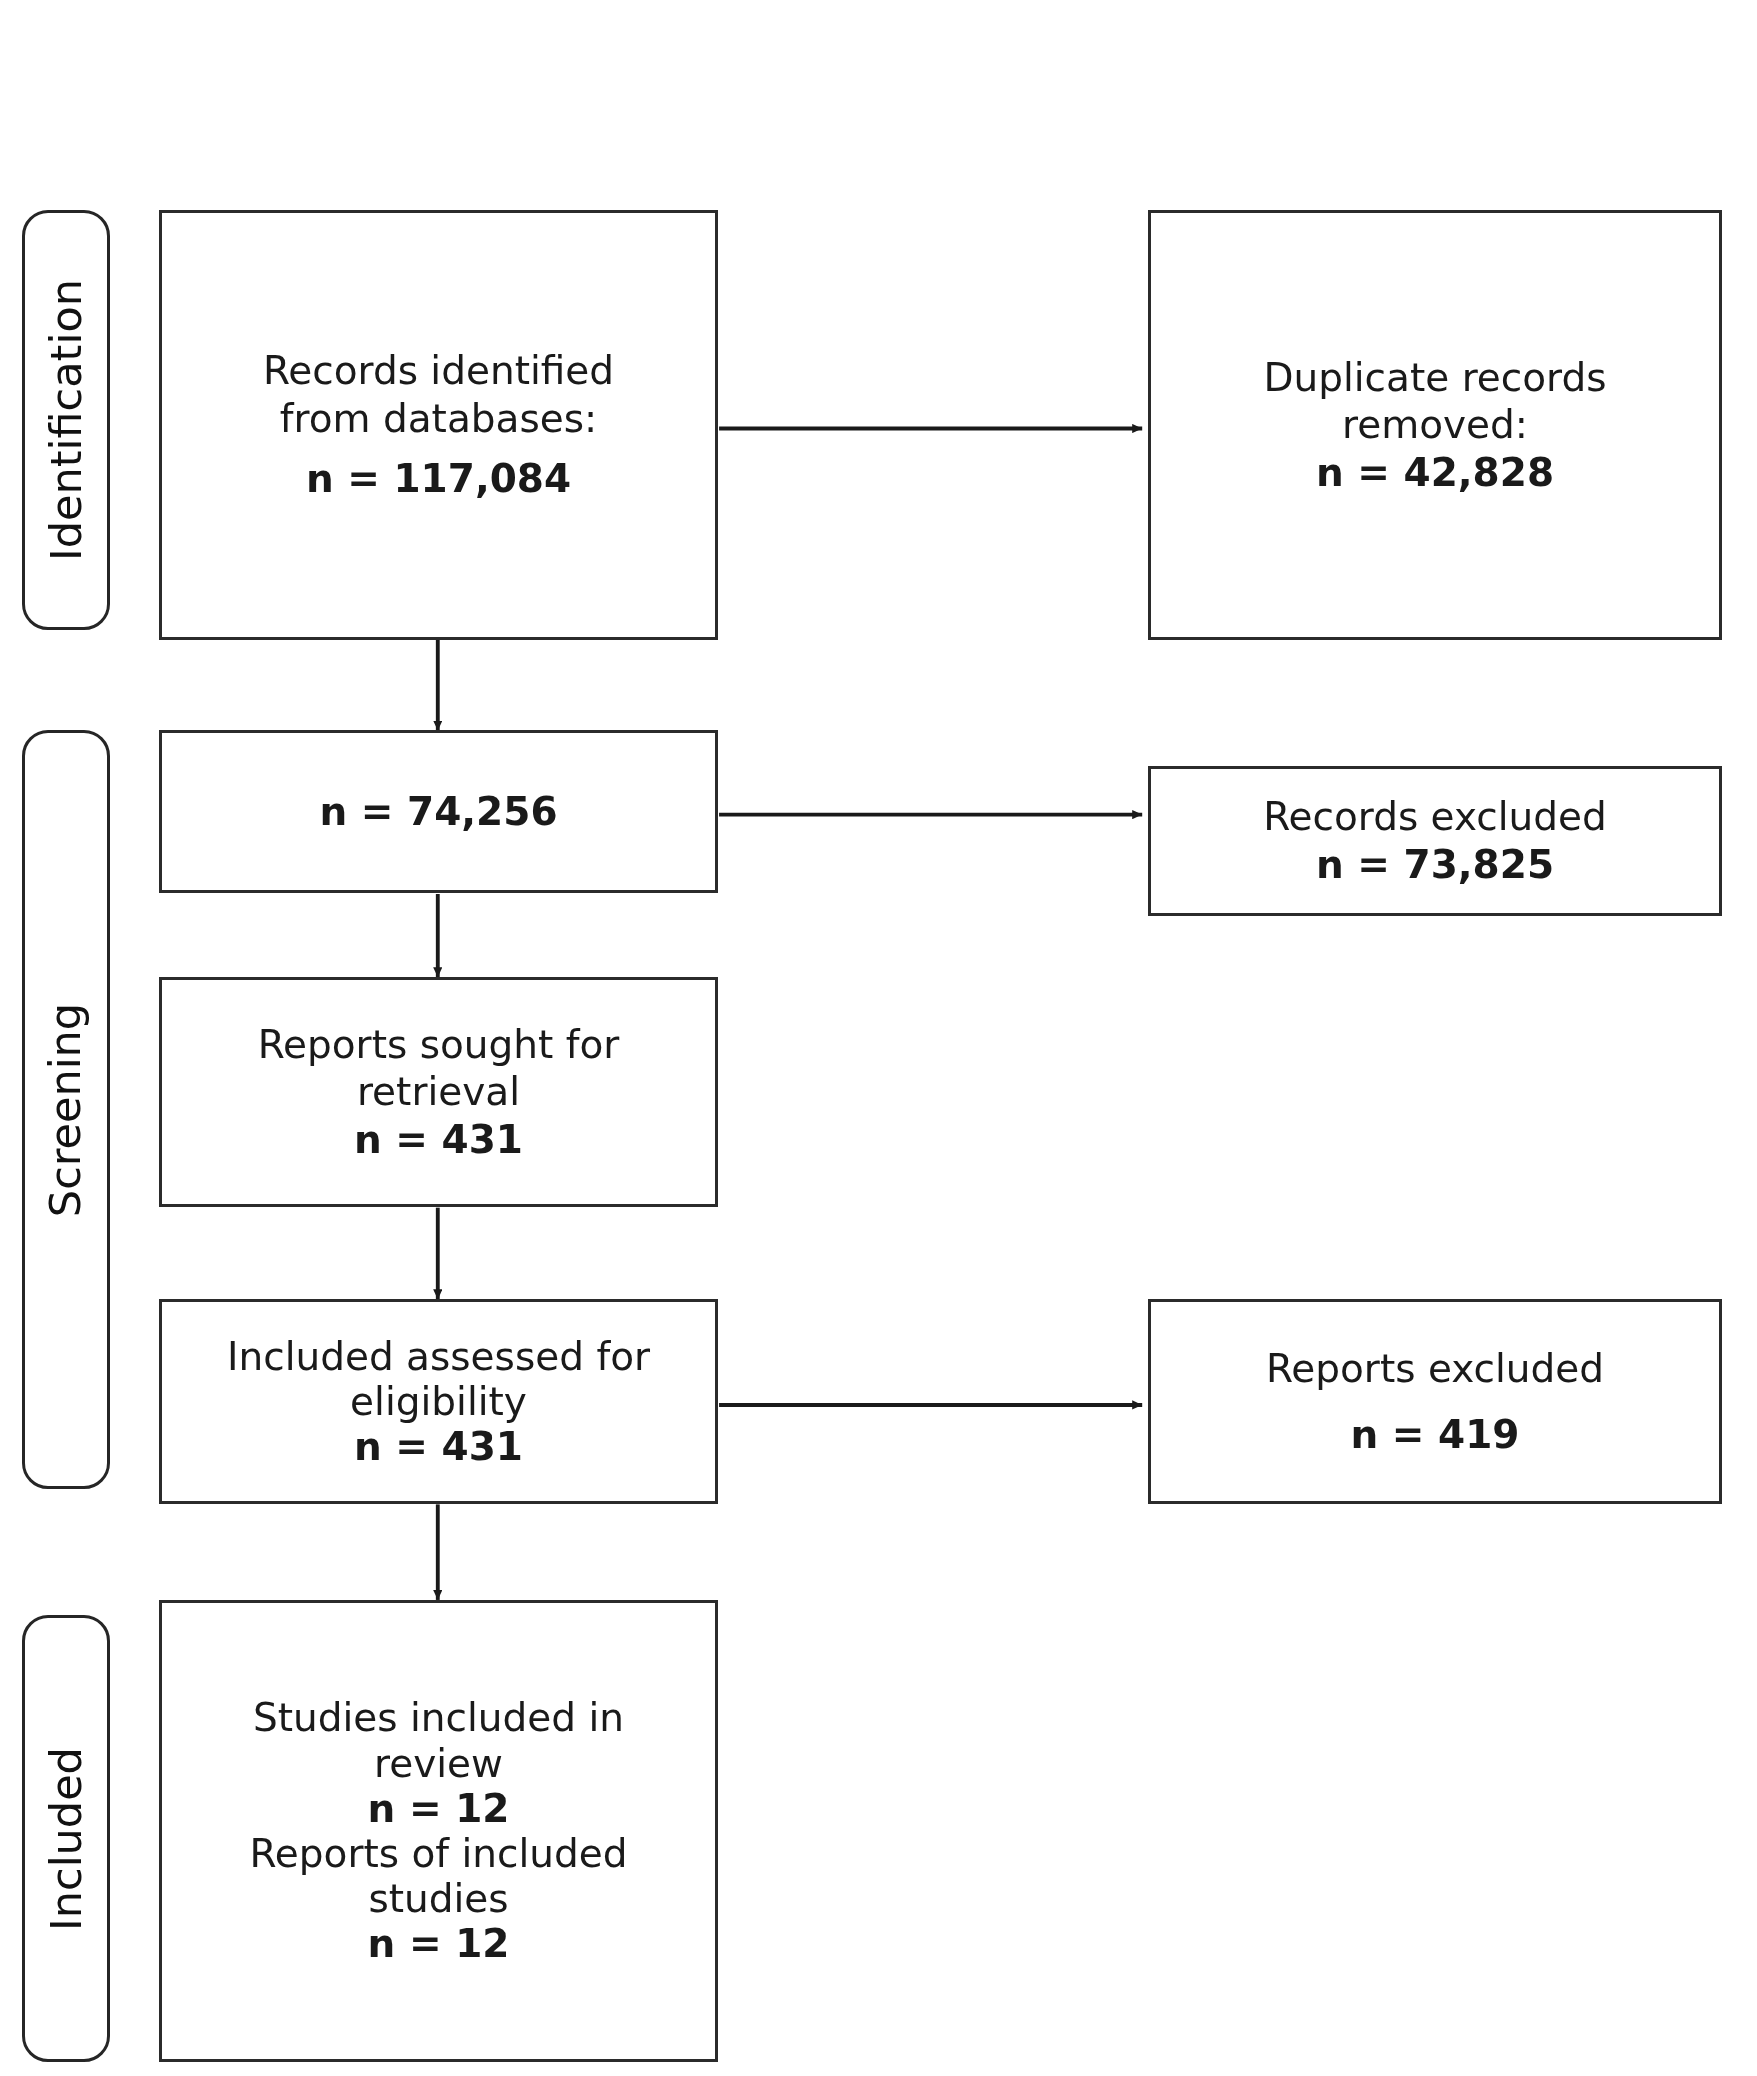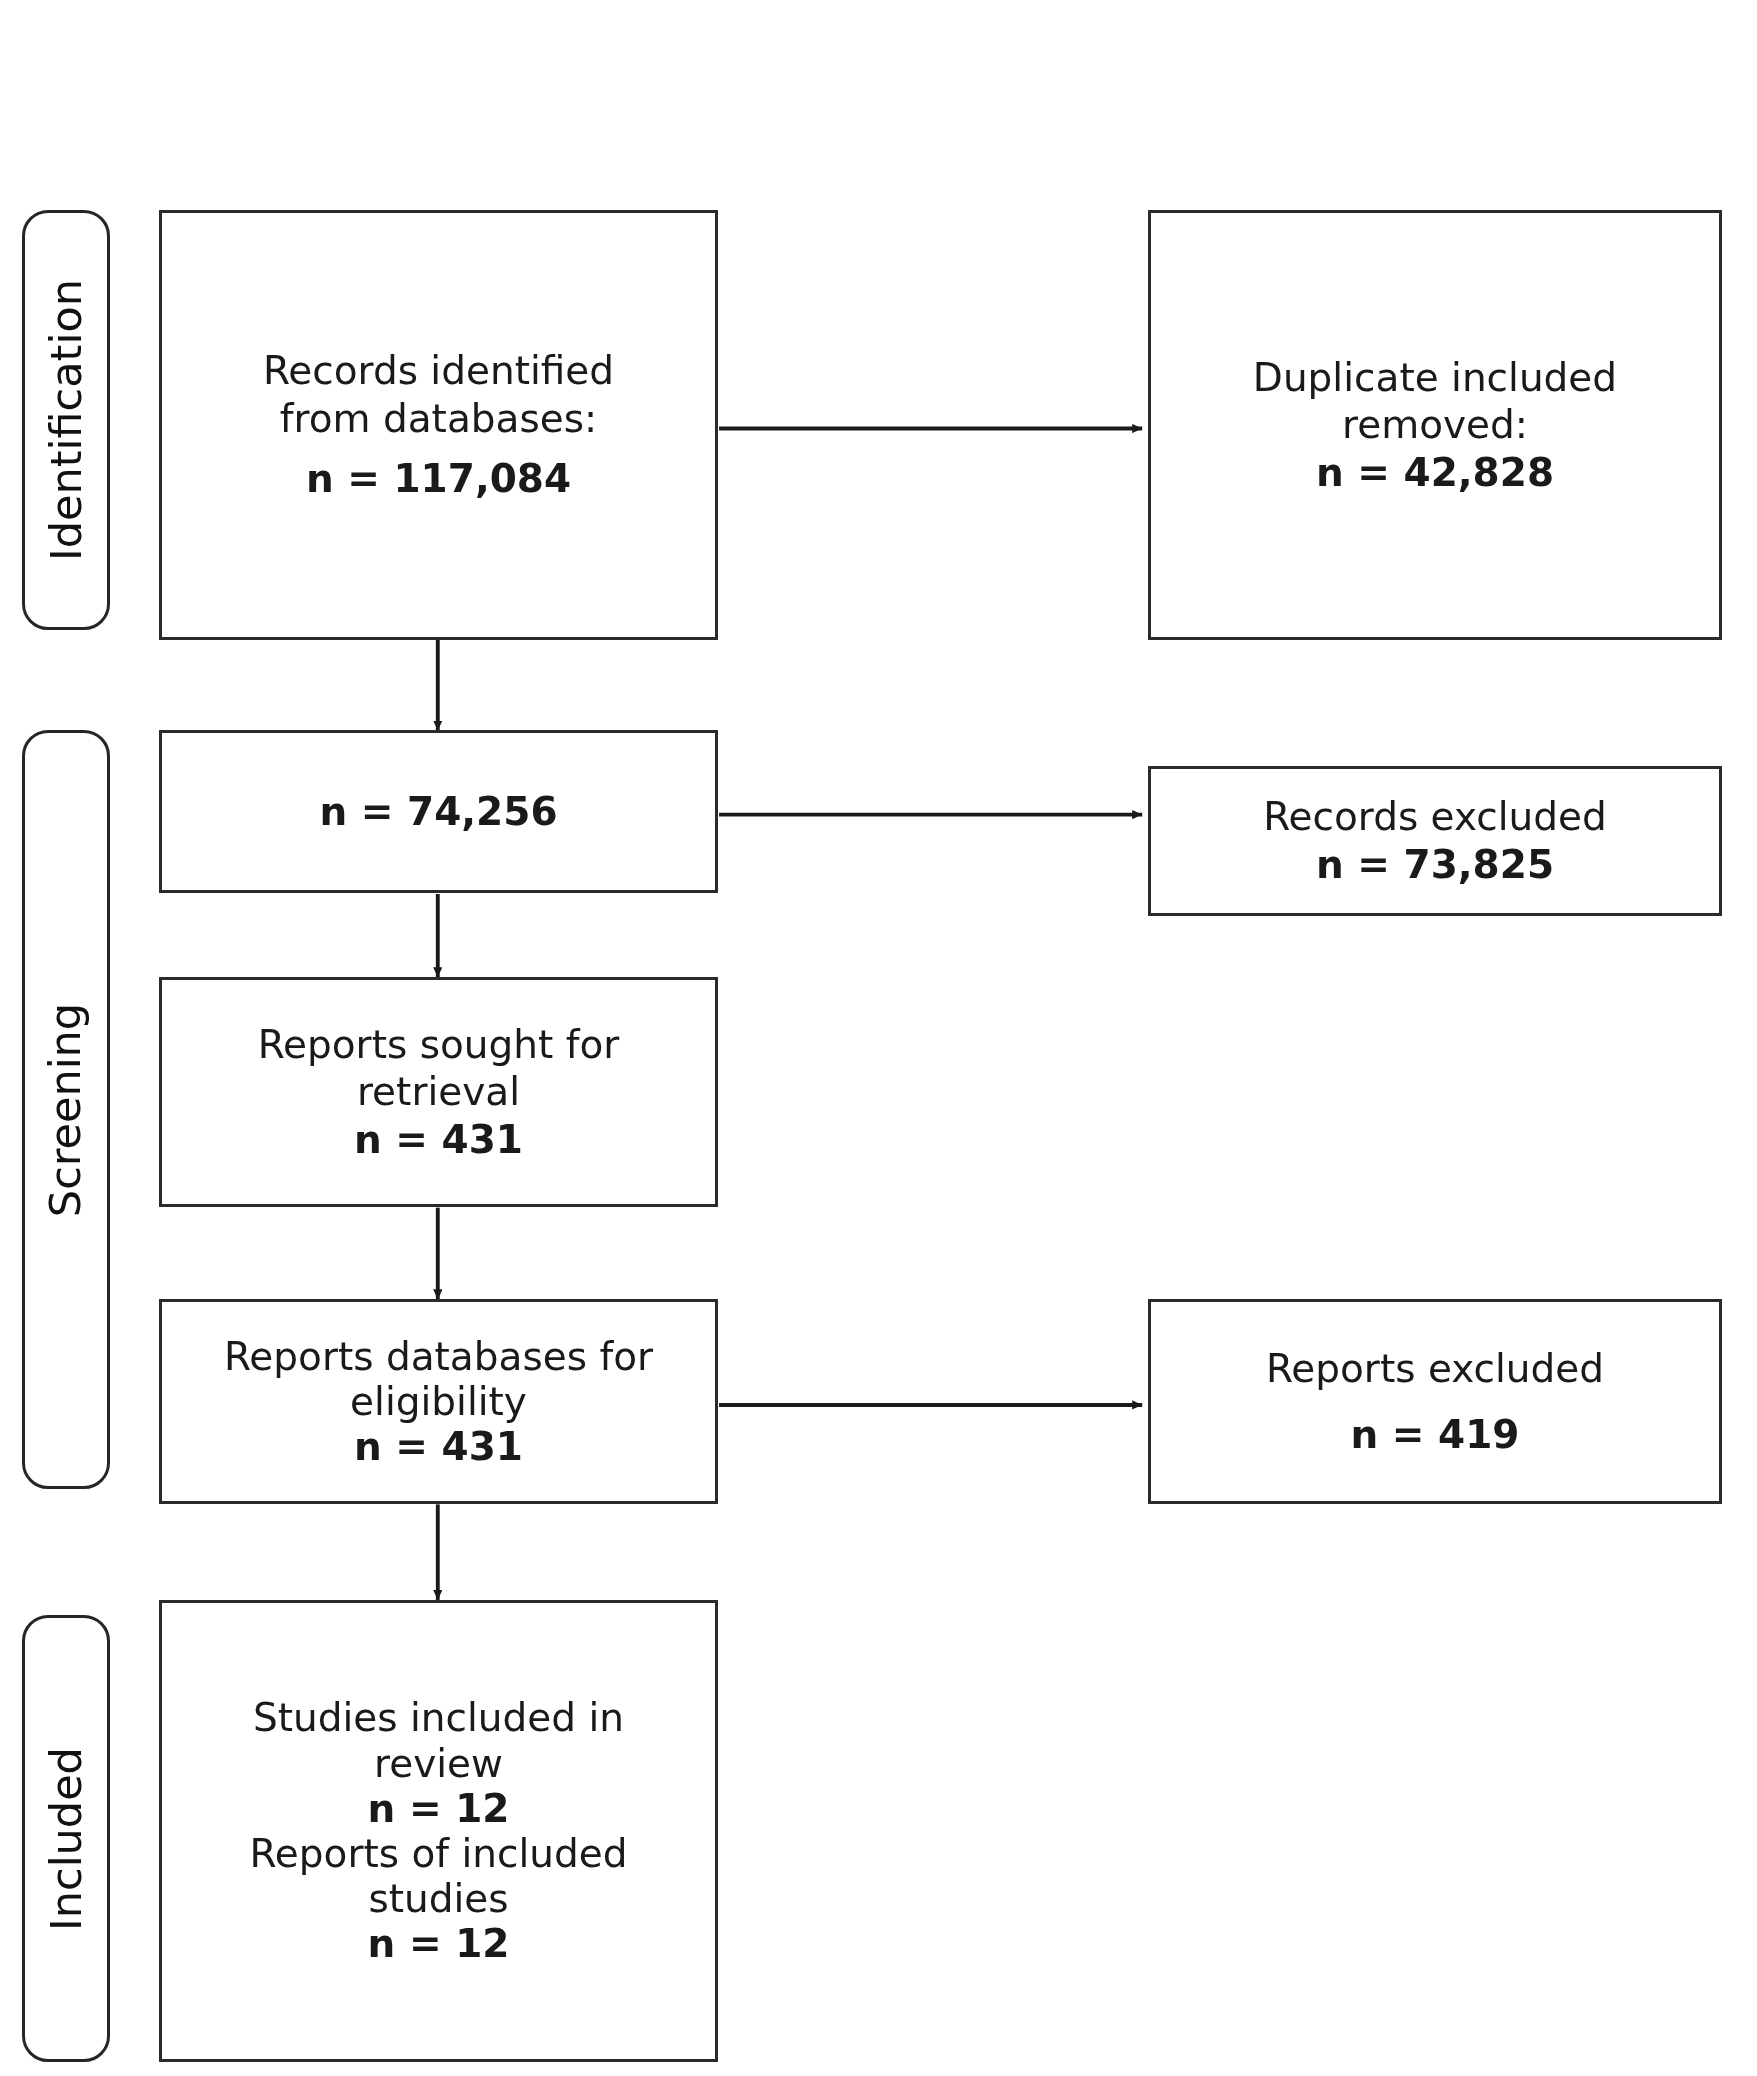--- a/index.html
+++ b/index.html
@@ -123,42 +123,42 @@
     <span class="phase-label">Included</span>
   </div>
 
   <div class="box" style="left:159px; top:210px; width:559px; height:430px;">
     <div class="line">Records identified</div>
     <div class="line">from databases:</div>
     <div class="line b" style="margin-top:13px;">n = 117,084</div>
   </div>
 
   <div class="box" style="left:1148px; top:210px; width:574px; height:430px;">
-    <div class="line">Duplicate included</div>
+    <div class="line">Duplicate records</div>
     <div class="line">removed:</div>
     <div class="line b">n = 42,828</div>
   </div>
 
   <div class="box" style="left:159px; top:730px; width:559px; height:163px;">
     <div class="line b">n = 74,256</div>
   </div>
 
   <div class="box" style="left:1148px; top:766px; width:574px; height:150px;">
     <div class="line">Records excluded</div>
     <div class="line b">n = 73,825</div>
   </div>
 
   <div class="box" style="left:159px; top:977px; width:559px; height:230px;text-align:right;">
     <div class="line">Reports sought for</div>
     <div class="line">retrieval</div>
     <div class="line b">n = 431</div>
   </div>
 
   <div class="box" style="left:159px; top:1299px; width:559px; height:205px;">
-    <div class="line tight">Reports databases  for</div>
+    <div class="line tight">Included assessed  for</div>
     <div class="line tight">eligibility</div>
     <div class="line b tight">n = 431</div>
   </div>
 
   <div class="box" style="left:1148px; top:1299px; width:574px; height:205px;">
     <div class="line">Reports excluded</div>
     <div class="line b" style="margin-top:18.5px;">n = 419</div>
   </div>
 
   <div class="box" style="left:159px; top:1600px; width:559px; height:462px;">

